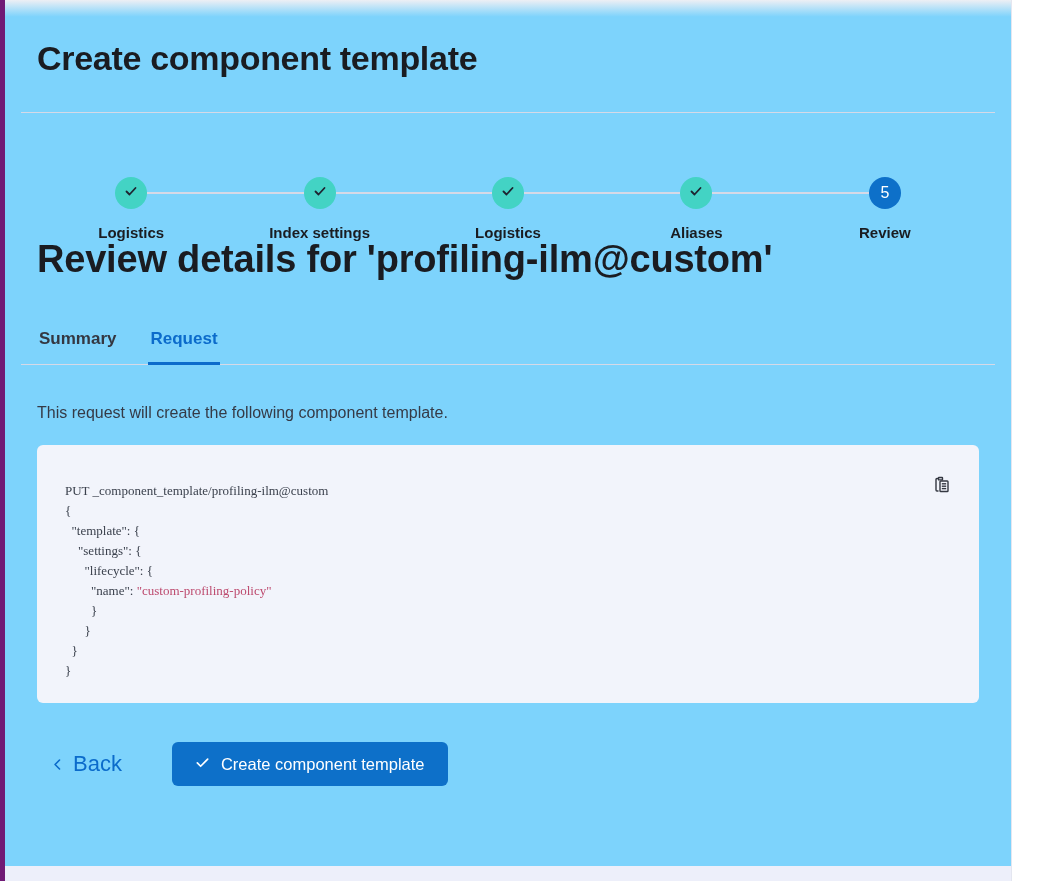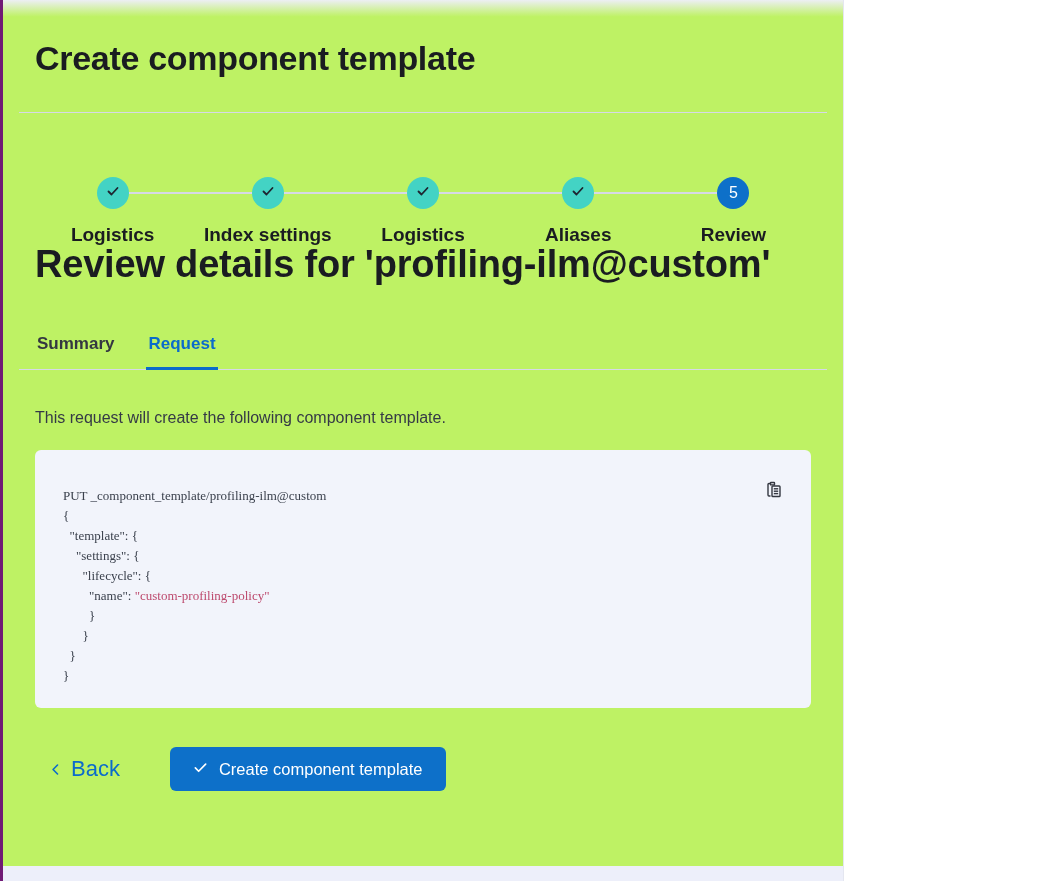--- a/index.html
+++ b/index.html
@@ -1,20 +1,20 @@
 <!DOCTYPE html>
 <html><head>
 <meta charset="utf-8">
 <style>
   * { margin:0; padding:0; box-sizing:border-box; }
   html,body { width:1040px; height:881px; background:#fff; }
   body { font-family:"Liberation Sans","DejaVu Sans",sans-serif; color:#343741; }
   .page {
-    position:relative; width:844px; height:881px; background:#bef264;
-    border-left:3px solid #701a75; border-right:1px solid #e4e6f0; overflow:hidden;
+    position:relative; width:1012px; height:881px; background:#7dd3fc;
+    border-left:5px solid #701a75; border-right:1px solid #e4e6f0; overflow:hidden;
   }
   .top-shadow {
     position:absolute; top:0; left:0; right:0; height:24px;
     background:linear-gradient(180deg,#edeff4 0%, rgba(255,255,255,0) 70%);
     pointer-events:none;
   }
   .content { padding:0 32px; }
 
   h1.page-title {
     margin-top:36px; font-size:34px; line-height:44px; font-weight:700;
@@ -35,21 +35,21 @@
   .step:first-child::before { display:none; }
   .step:last-child::after  { display:none; }
   .step-circle {
     position:relative; z-index:1; width:32px; height:32px; border-radius:50%;
     display:flex; align-items:center; justify-content:center; cursor:pointer; border:none;
   }
   .step-circle.complete { background:#43d3c4; }
   .step-circle.current  { background:#0d70c9; color:#fff; font-size:16px; font-weight:400; }
   .step-circle svg { width:16px; height:16px; }
   .step-label {
-    margin-top:15px; font-size:19px; font-weight:700; color:#1a1c21; text-align:center;
+    margin-top:15px; font-size:15px; font-weight:700; color:#1a1c21; text-align:center;
   }
 
   
   h2.review-heading {
     font-size:38px; line-height:36px; font-weight:700;
     color:#1a1c21; letter-spacing:-0.2px;
   }
 
   
   .tabs { display:flex; gap:30px; margin:52px -16px 0 -16px; padding:0 16px;

